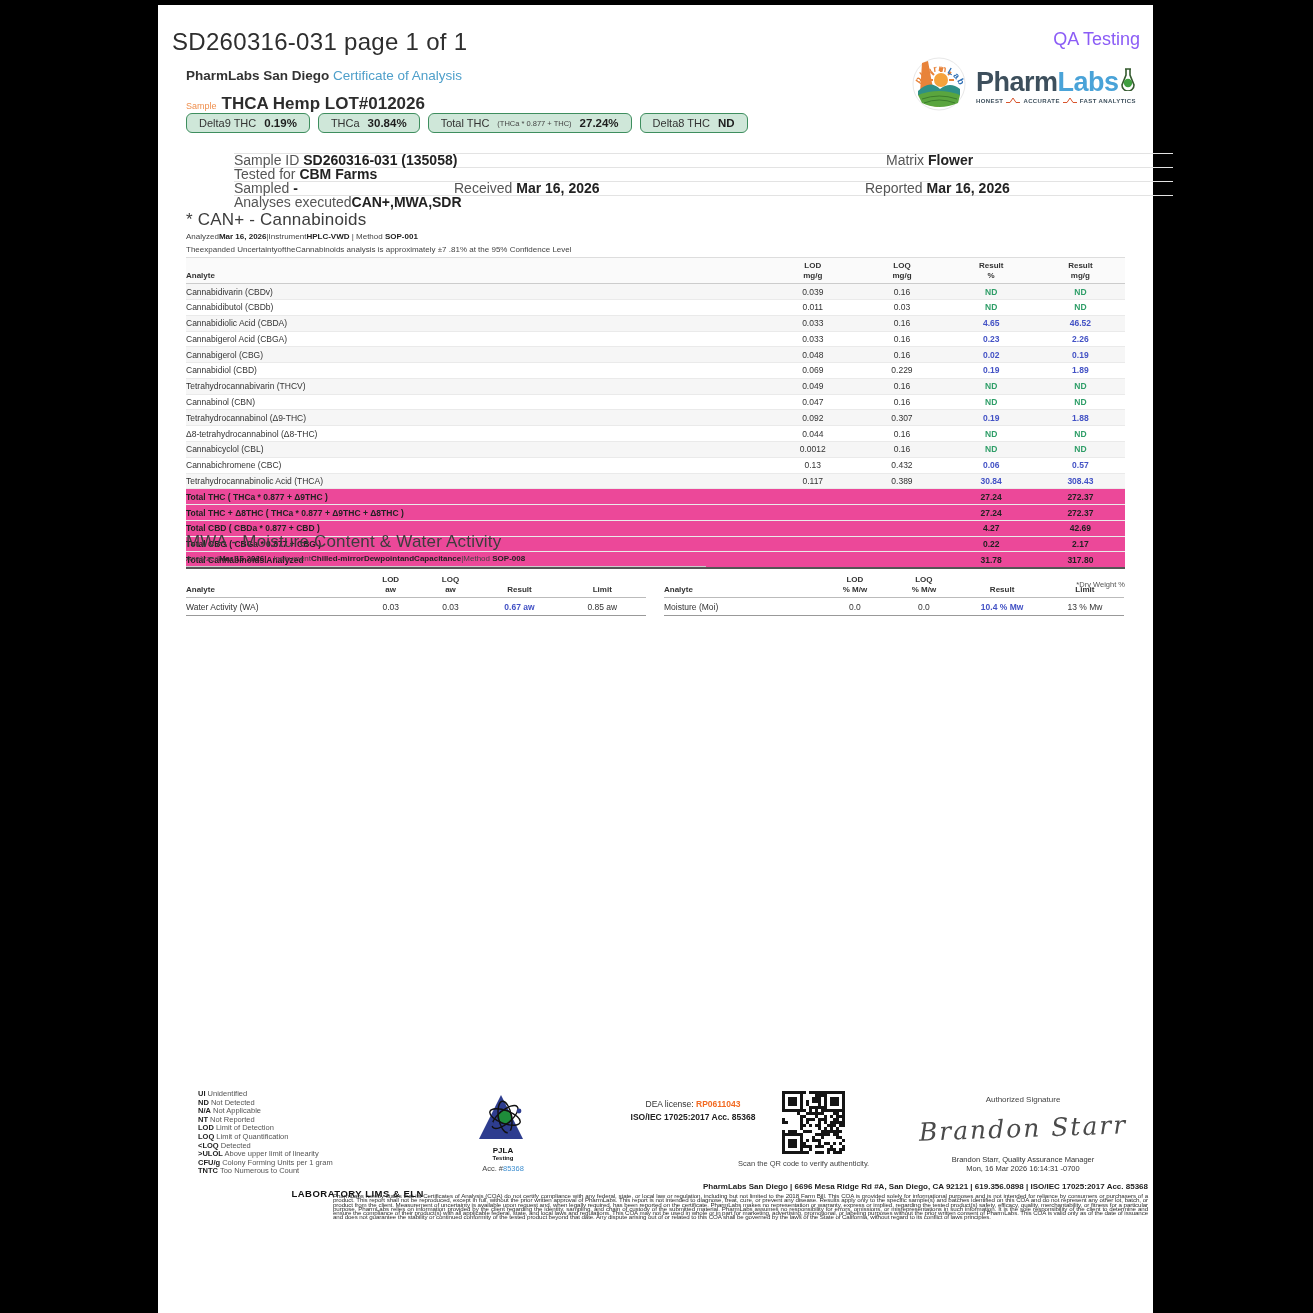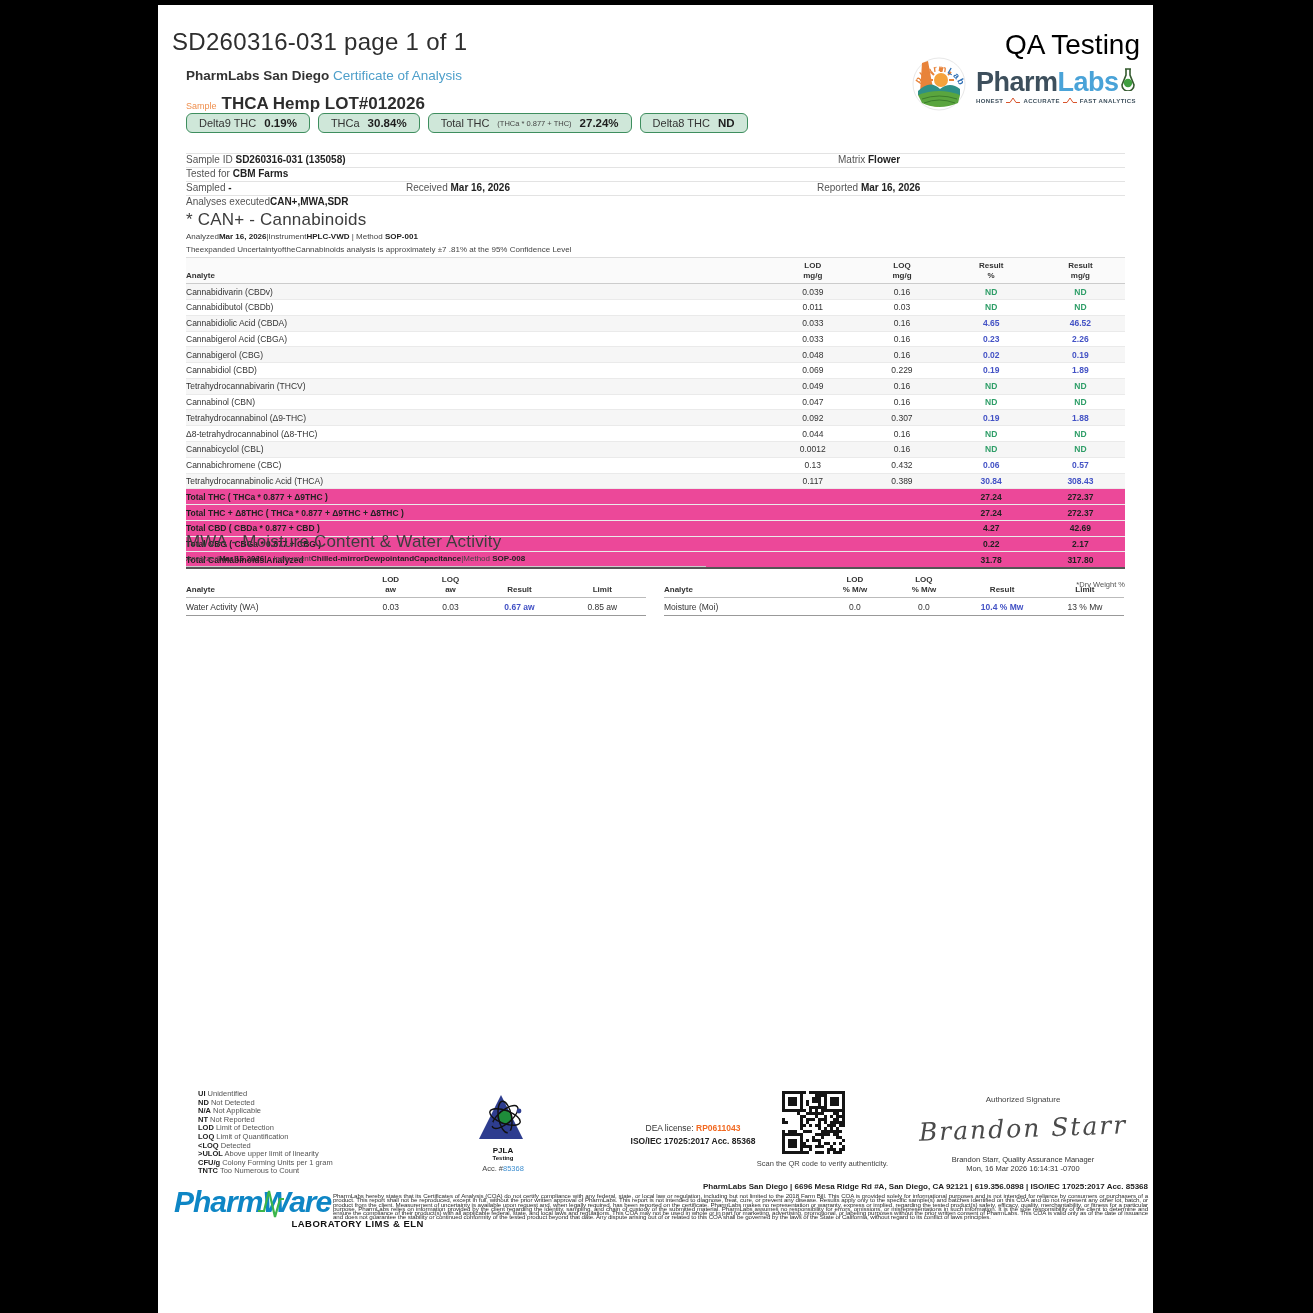--- a/index.html
+++ b/index.html
@@ -2,37 +2,37 @@
 <html><head>
 <meta charset="utf-8">
 <style>
   html,body{margin:0;padding:0;background:#000;width:1313px;height:1313px;overflow:hidden;
     font-family:"Liberation Sans",sans-serif;-webkit-font-smoothing:antialiased;}
   .page{position:absolute;left:158px;top:5px;width:995px;height:1308px;background:#fff;}
   .abs{position:absolute;}
 
   
   .doc-title{font-size:24px;color:#2e2e2e;letter-spacing:.3px;}
-  .qa-label{font-size:28px;color:#000000;}
+  .qa-label{font-size:18px;color:#8b5cf6;}
   .brand-line{font-size:13.5px;color:#3a3a3a;}
   .brand-line b{color:#333;}
   .coa{color:#4e9fca;font-weight:normal;}
   .sample-line .s-label{font-size:9px;color:#ef8f4e;margin-right:5px;}
   .sample-line .s-name{font-size:17px;font-weight:bold;color:#2d2d2d;}
 
   
   .badges{display:flex;gap:11px;}
   .badge{border:1.5px solid #3e8e5e;background:#cfe7d9;border-radius:6px;
     padding:3px 12px;font-size:11px;color:#333;display:flex;align-items:center;gap:8px;white-space:nowrap;}
   .badge b{color:#1e1e1e;font-size:11.5px;}
   .badge .formula{font-size:7.5px;color:#444;}
   .badge .formula:empty{display:none;}
 
   
-  .info{width:939px;font-size:10px;color:#555;}
+  .info{width:939px;font-size:14px;color:#555;margin-left:48px;}
   .info .row{position:relative;height:13px;border-bottom:1px solid #e3e3e3;line-height:12px;}
   .info .row:first-child{border-top:1px solid #e3e3e3;}
   .info .row.last{border-bottom:none;}
   .info b{color:#222;}
 
   
   .sec-title{font-size:17px;color:#3d3d3d;letter-spacing:.2px;}
   .meta{font-size:8px;color:#444;margin-top:2px;}
   .meta b{color:#222;}
   .uncertainty{font-size:8px;color:#444;margin-top:4px;padding-bottom:3px;border-bottom:1px solid #ddd;}
@@ -66,21 +66,21 @@
   .legend{font-size:7.5px;color:#555;line-height:8.6px;}
   .legend b{color:#222;}
   .pjla{width:110px;text-align:center;}
   .pjla .nm{font-size:8px;font-weight:bold;color:#111;line-height:8px;}
   .pjla .sub{font-size:6px;font-weight:bold;color:#111;}
   .pjla .acc{font-size:7.5px;color:#444;margin-top:3px;}
   .pjla .acc b{color:#3f8fd0;font-weight:normal;}
   .dea{width:190px;text-align:center;font-size:8.5px;color:#333;line-height:13px;}
   .dea .lic b{color:#f26a22;}
   .dea .iso{font-weight:bold;color:#222;}
-  .qr-wrap{width:150px;text-align:right;}
+  .qr-wrap{width:150px;text-align:left;}
   .qr{display:grid;grid-template-columns:repeat(21,3px);grid-auto-rows:3px;width:63px;margin:0 auto;}
   .qr span.on{background:#151515;}
   .qr-caption{font-size:7.5px;color:#444;margin-top:5px;}
   .sig{width:240px;text-align:center;color:#333;}
   .sig .head{font-size:8px;color:#444;}
   .sig .script{font-family:"DejaVu Serif",serif;font-style:italic;font-size:25px;color:#4a4a4a;
     margin-top:10px;transform:rotate(-2deg);letter-spacing:2px;}
   .sig .nm{font-size:7.5px;margin-top:12px;line-height:9px;color:#333;}
 
   
@@ -486,21 +486,21 @@
         <circle cx="48" cy="20" r="2.4" fill="#2e3d8f"></circle>
           <circle cx="20" cy="33" r="2.4" fill="#2e3d8f"></circle>
           <circle cx="39" cy="42" r="2.4" fill="#2e3d8f"></circle>
       </svg>
     </span>
     <div class="nm">PJLA</div>
     <div class="sub">Testing</div>
     <div class="acc"><span>Acc. #</span><b>85368</b></div>
   </div>
 
-  <div class="abs dea" style="left:440px;top:1093px;margin-top:24px;">
+  <div class="abs dea" style="left:440px;top:1093px;">
     <div class="lic"><span>DEA license: </span><b>RP0611043</b></div>
     <div class="iso">ISO/IEC 17025:2017 Acc. 85368</div>
   </div>
 
   <div class="abs qr-wrap" style="left:580px;top:1086px;">
     <div class="qr">
         <span class="on"></span>
         <span class="on"></span>
         <span class="on"></span>
         <span class="on"></span>
@@ -948,23 +948,20 @@
   <div class="abs sig" style="left:745px;top:1090px;">
     <div class="head">Authorized Signature</div>
     <div class="script">Brandon Starr</div>
     <div class="nm">
       <div>Brandon Starr, Quality Assurance Manager</div>
       <div>Mon, 16 Mar 2026 16:14:31 -0700</div>
     </div>
   </div>
 
   <div class="abs pharmware" style="left:16px;top:1182px;">
-    <div class="pw-word"><span>Pharm</span><span class="wv"><svg class="pulse" width="30" height="34" viewBox="0 0 30 34">
-            <polyline points="2,24 8,24 13,4 19,30 24,12 28,12" fill="none" stroke="#3bb54a" stroke-width="2.2"></polyline>
-          </svg></span><span>Ware</span></div>
     <div class="pw-sub">LABORATORY LIMS &amp; ELN</div>
   </div>
 
   <div class="abs" style="left:175px;top:1177px;width:815px;">
     <div class="address">PharmLabs San Diego | 6696 Mesa Ridge Rd #A, San Diego, CA 92121 | 619.356.0898 | ISO/IEC 17025:2017 Acc. 85368</div>
     <div class="disclaimer">PharmLabs hereby states that its Certificates of Analysis (COA) do not certify compliance with any federal, state, or local law or regulation, including but not limited to the 2018 Farm Bill. This COA is provided solely for informational purposes and is not intended for reliance by consumers or purchasers of a product. This report shall not be reproduced, except in full, without the prior written approval of PharmLabs. This report is not intended to diagnose, treat, cure, or prevent any disease. Results apply only to the specific sample(s) and batches identified on this COA and do not represent any other lot, batch, or product from the client. Measurement of uncertainty is available upon request and, when legally required, has been reported on the certificate. PharmLabs makes no representation or warranty, express or implied, regarding the tested product(s) safety, efficacy, quality, merchantability, or fitness for a particular purpose. PharmLabs relies on information provided by the client regarding the identity, sampling, and chain of custody of the submitted material. PharmLabs assumes no responsibility for errors, omissions, or misrepresentations in such information. It is the sole responsibility of the client to determine and ensure the compliance of their product(s) with all applicable federal, state, and local laws and regulations. This COA may not be used in whole or in part for marketing, advertising, promotional, or labeling purposes without the prior written consent of PharmLabs. This COA is valid only as of the date of issuance and does not guarantee the stability or continued conformity of the tested product beyond that date. Any dispute arising out of or related to this COA shall be governed by the laws of the State of California, without regard to its conflict of laws principles.</div>
   </div>
 
 </div>
 

